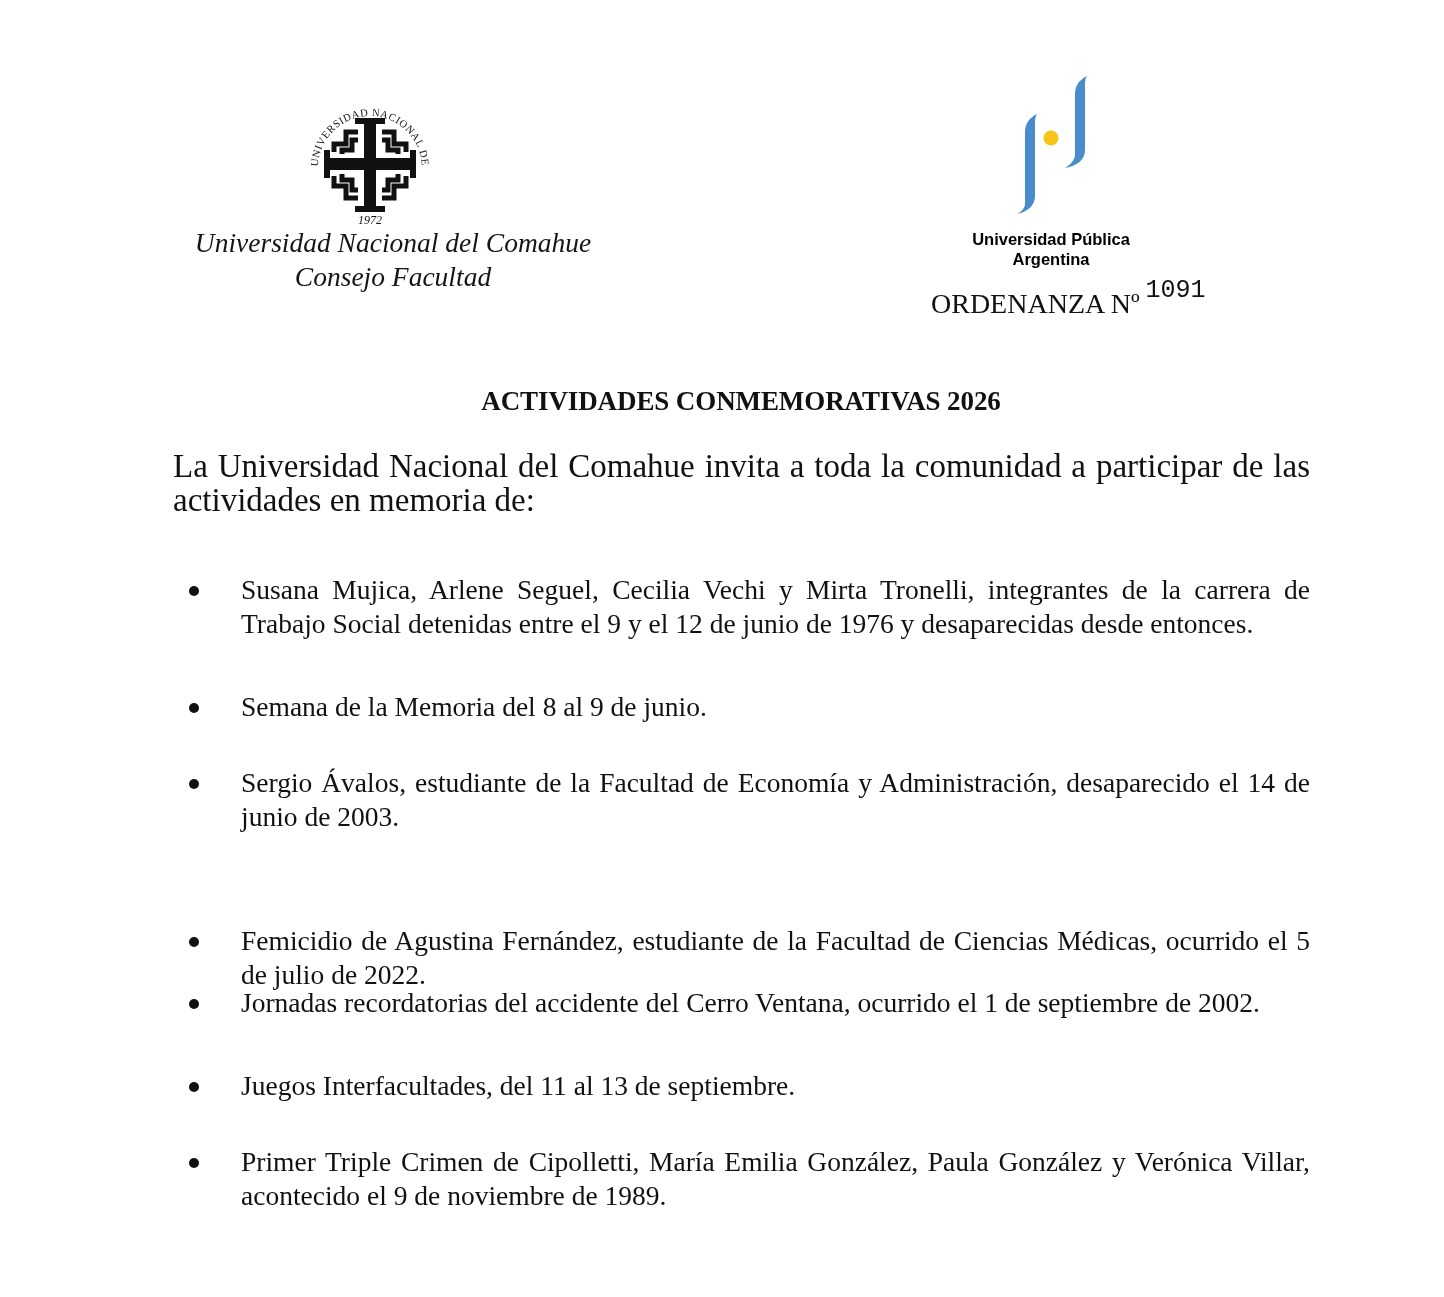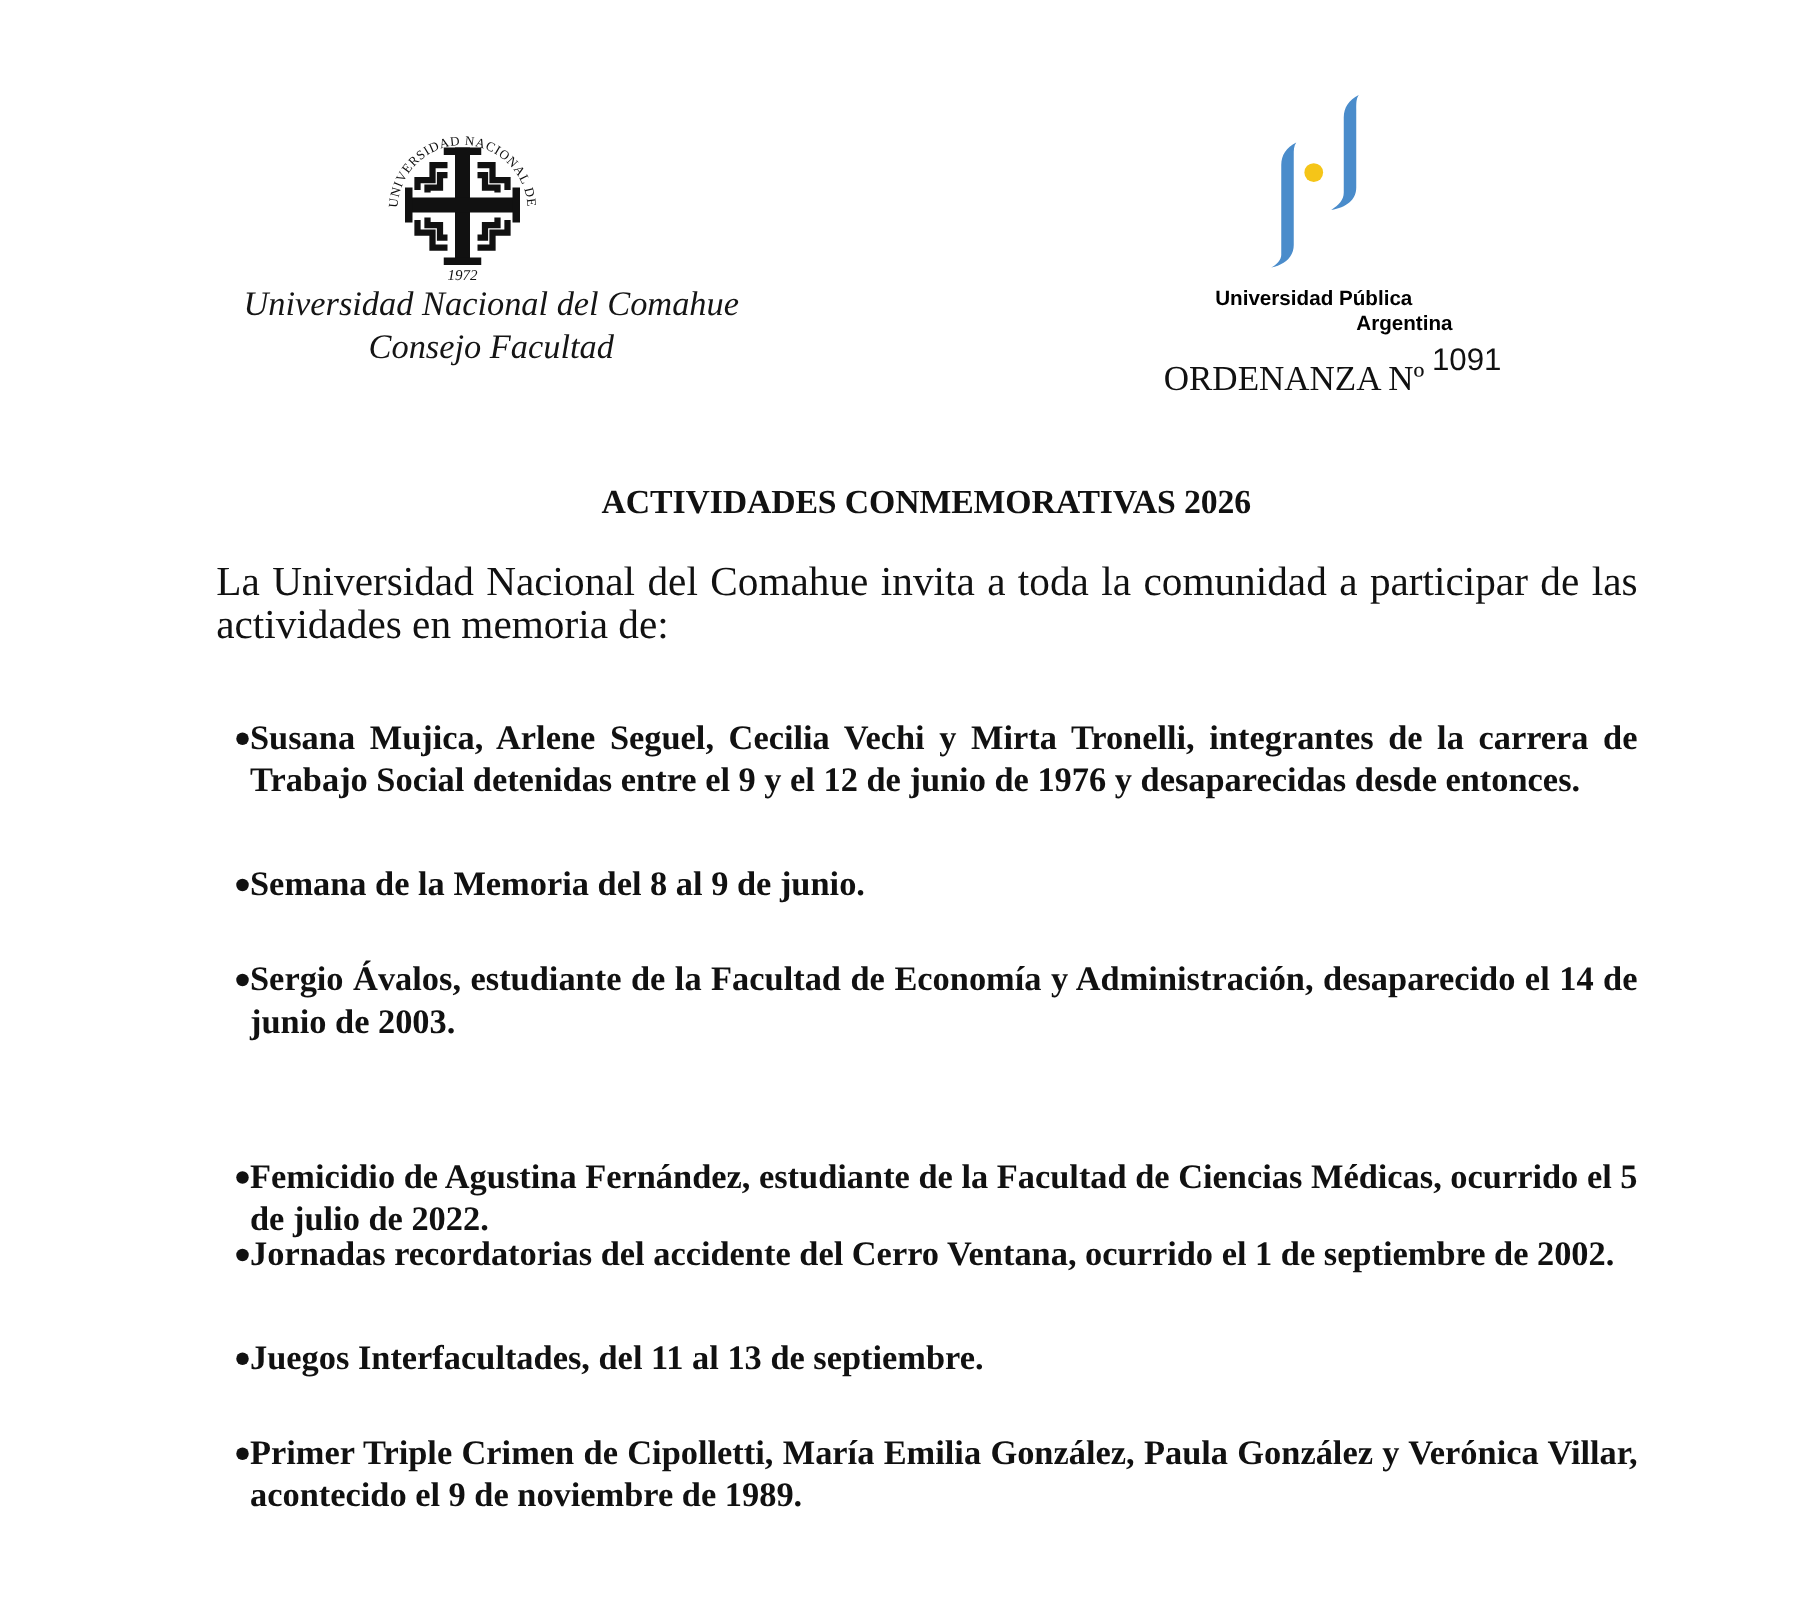--- a/index.html
+++ b/index.html
@@ -46,34 +46,34 @@
       left: 940px;
       top: 229px;
       width: 222px;
       text-align: center;
       font-family: "Liberation Sans", sans-serif;
       font-weight: bold;
       font-size: 16.5px;
       line-height: 20px;
       color: #000000;
     }
-    #upa-text .line2 { font-weight: normal; font-weight: 600; text-align: right; }
+    #upa-text .line2 { font-weight: normal; font-weight: 600; }
 
     #ordinance {
       left: 931px;
       top: 288px;
       white-space: nowrap;
     }
     #ordinance .label {
       font-family: "Liberation Serif", serif;
       font-weight: normal;
       font-size: 28px;
     }
     #ordinance .number {
-      font-family: Liberation Sans, sans-serif;
+      font-family: Liberation Mono, monospace;
       font-size: 25px;
       position: relative;
       top: -16px;
       margin-left: 6px;
     }
 
     
     #doc-title {
       left: 0;
       top: 386px;
@@ -105,25 +105,24 @@
     .item .bullet {
       position: absolute;
       left: 16px;
       top: 13px;
       width: 10px;
       height: 10px;
       border-radius: 50%;
       background: #111111;
     }
     .item .text {
-      margin-left: 27px;
+      margin-left: 68px;
       display: block;
       text-align: justify;
       text-align-last: left;
-      font-weight: bold;
     }
   </style>
 </head>
 <body>
 
 <div id="unco-emblem" class="abs">
   <svg width="140" height="130" viewBox="0 0 140 130" xmlns="http://www.w3.org/2000/svg">
     <defs>
       <path id="ringPath" d="M 18 70 A 52 52 0 1 1 122 70"></path>
     </defs>

